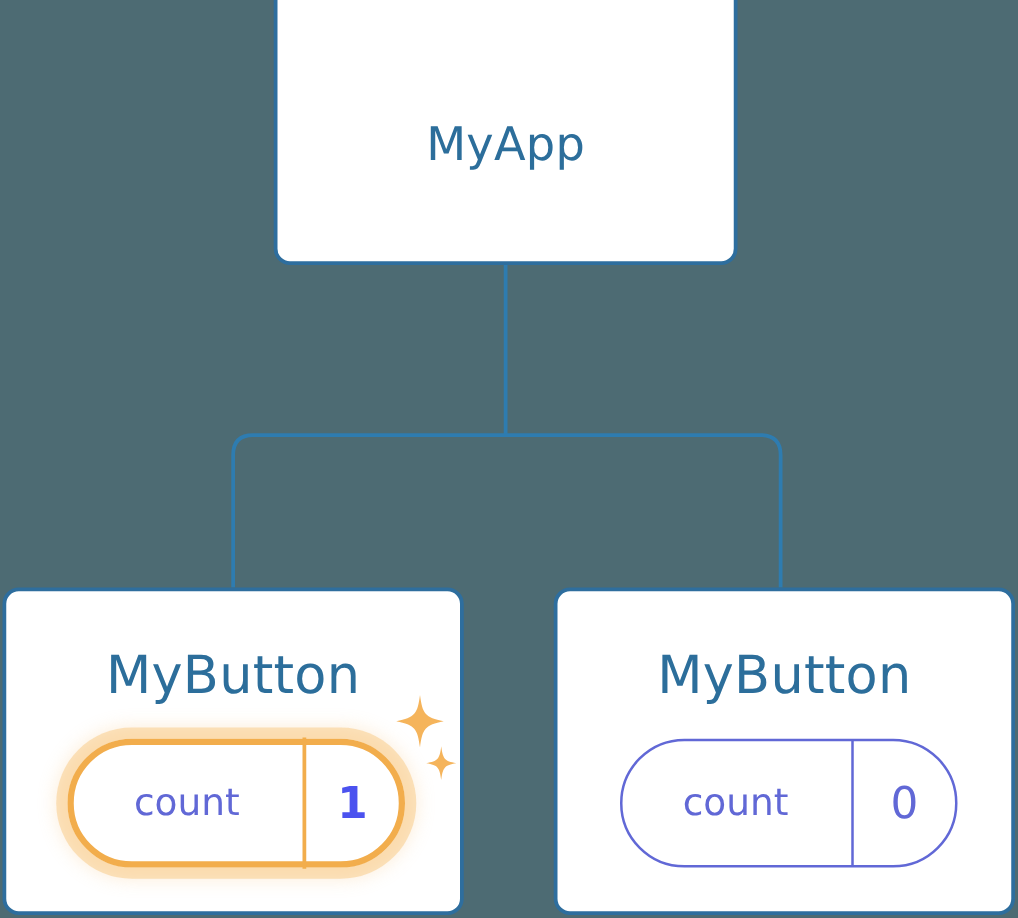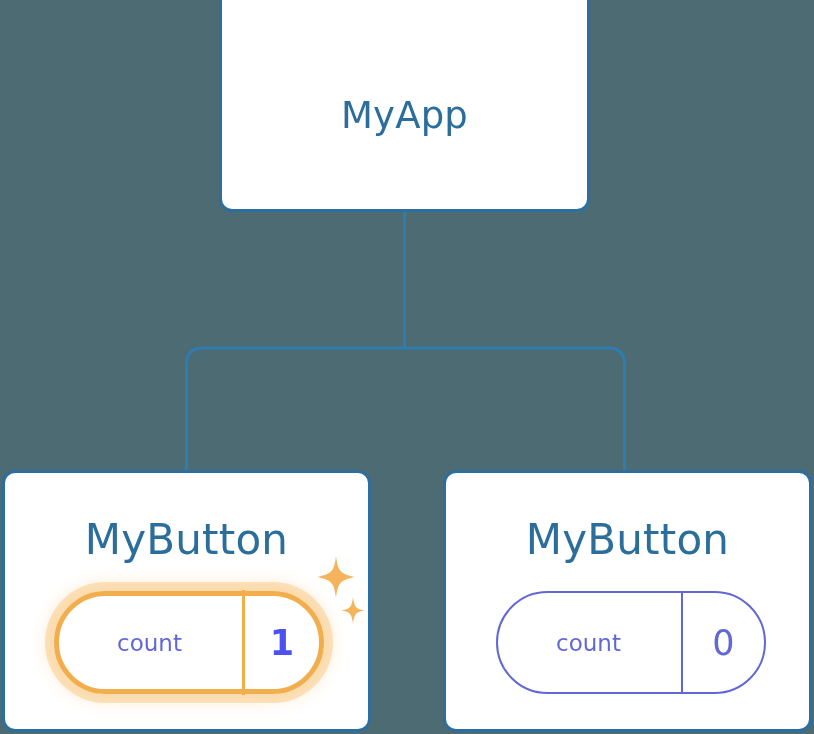--- a/index.html
+++ b/index.html
@@ -103,21 +103,21 @@
   }
 
   .pill-cell {
     display: flex;
     align-items: center;
     justify-content: center;
     white-space: nowrap;
   }
   .pill-key {
     flex: 0 0 181px;
-    font-size: 23px;
+    font-size: 30px;
     color: #6168d6;
     font-weight: 400;
     padding-right: 2px;
   }
   .pill-val {
     flex: 1 1 auto;
     font-size: 35px;
     color: #6168d6;
     font-weight: 400;
   }

